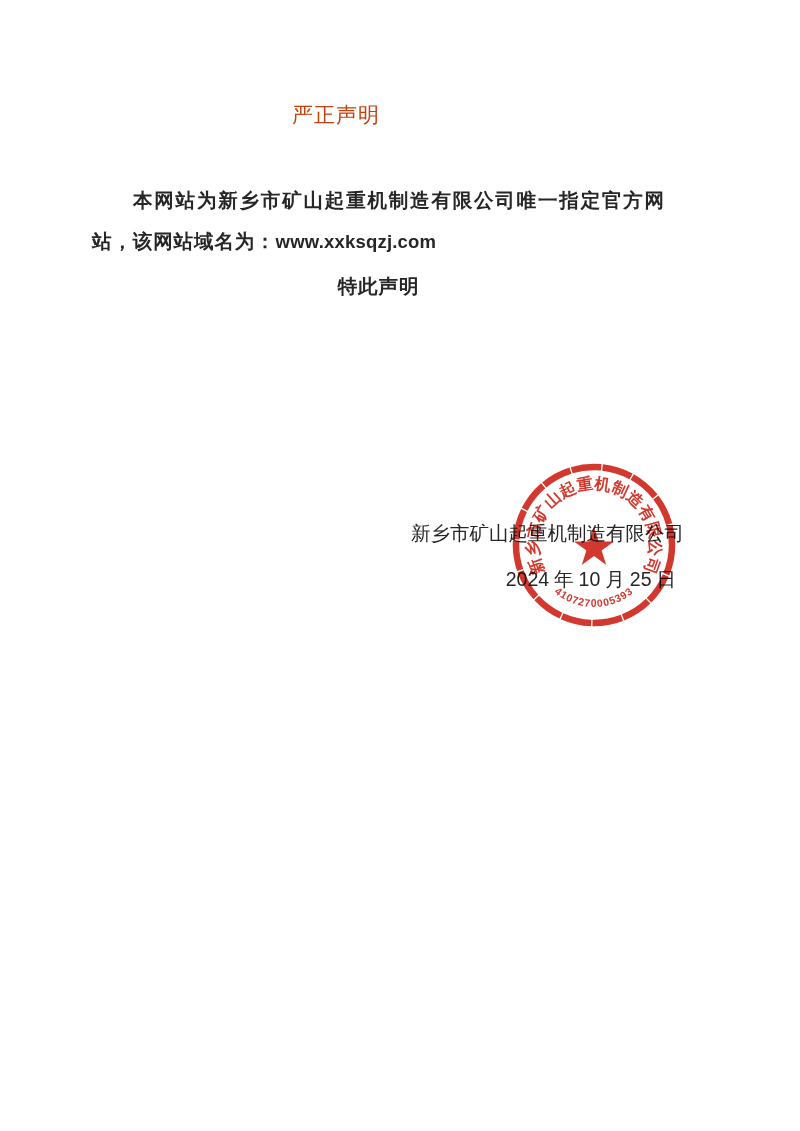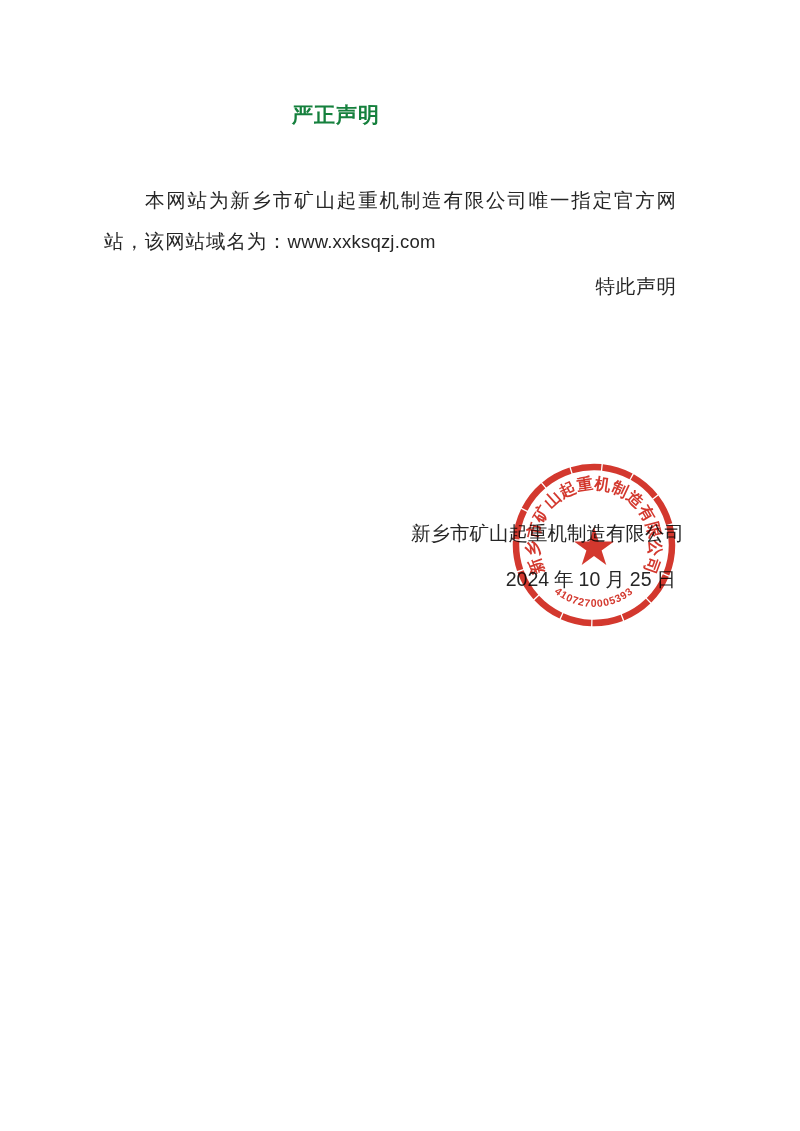--- a/index.html
+++ b/index.html
@@ -14,36 +14,37 @@
     width: 800px; height: 1131px;
     background: #ffffff;
     overflow: hidden;
   }
   .doc-title {
     position: absolute;
     top: 101px; left: 0; width: 672px;
     margin: 0;
     text-align: center;
     font-size: 21px;
-    font-weight: 700;
+    font-weight: 400;
     letter-spacing: 1px;
-    color: #15803d;
+    color: #c2410c;
   }
   .doc-body {
     position: absolute;
-    top: 180px; left: 104px; width: 573px;
+    top: 180px; left: 92px; width: 573px;
     font-size: 19.5px;
     line-height: 41px;
     letter-spacing: 0.9px;
     text-align: justify;
     color: #262626;
+    font-weight: bold;
   }
   .doc-body p { margin: 0; }
   .para.indent { text-indent: 2.1em; }
-  .para.closing { margin-top: 4px; text-align: right; }
+  .para.closing { margin-top: 4px; text-align: center; }
   .sans { font-family: "Liberation Sans", "DejaVu Sans", sans-serif; }
   .domain { font-size: 18.5px; letter-spacing: 0.2px; }
   .sig-company {
     position: absolute;
     top: 521px; right: 116px;
     font-size: 19.5px;
     line-height: 26px;
     letter-spacing: 0;
     color: #262626;
     white-space: nowrap;

